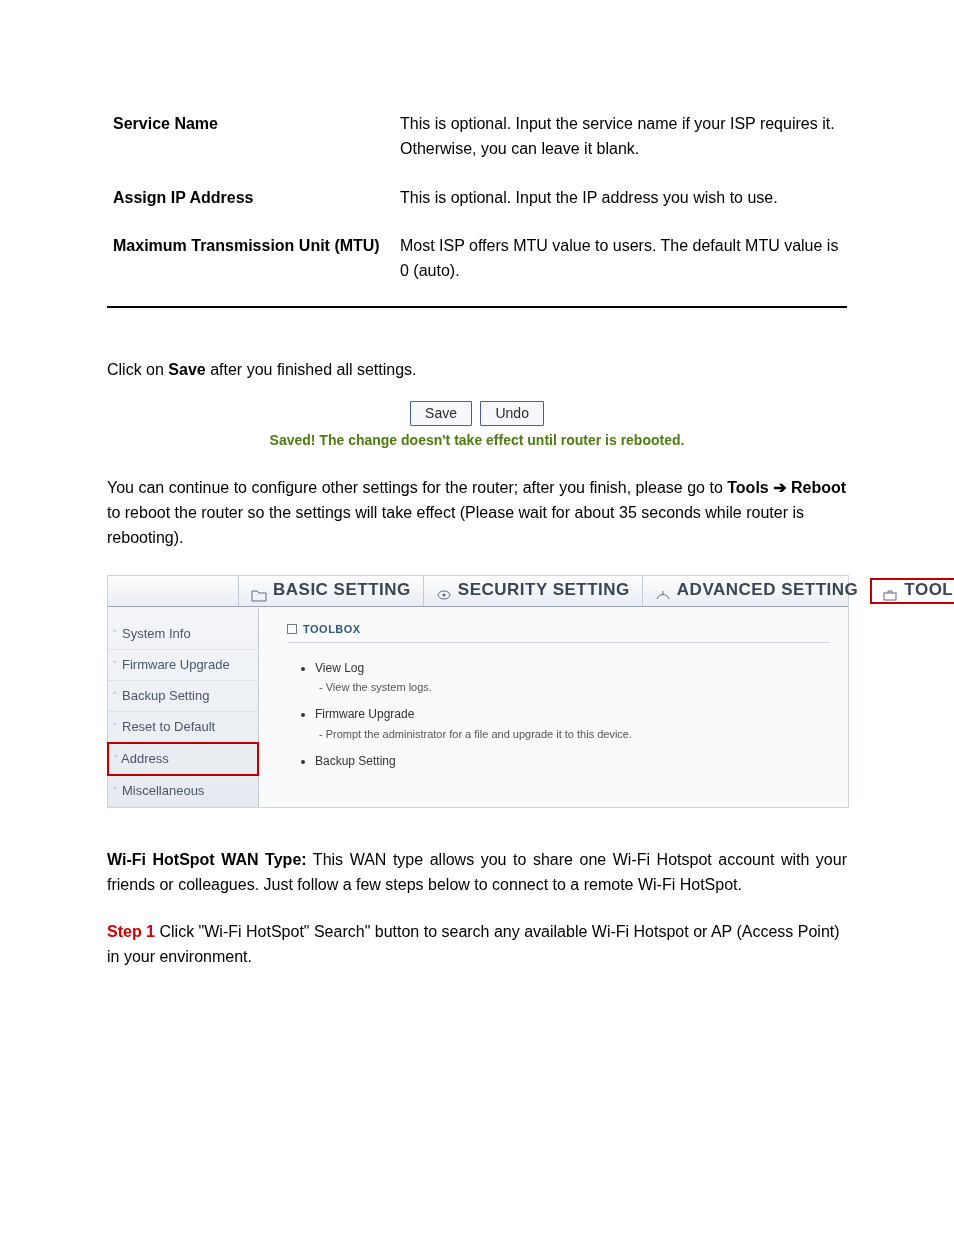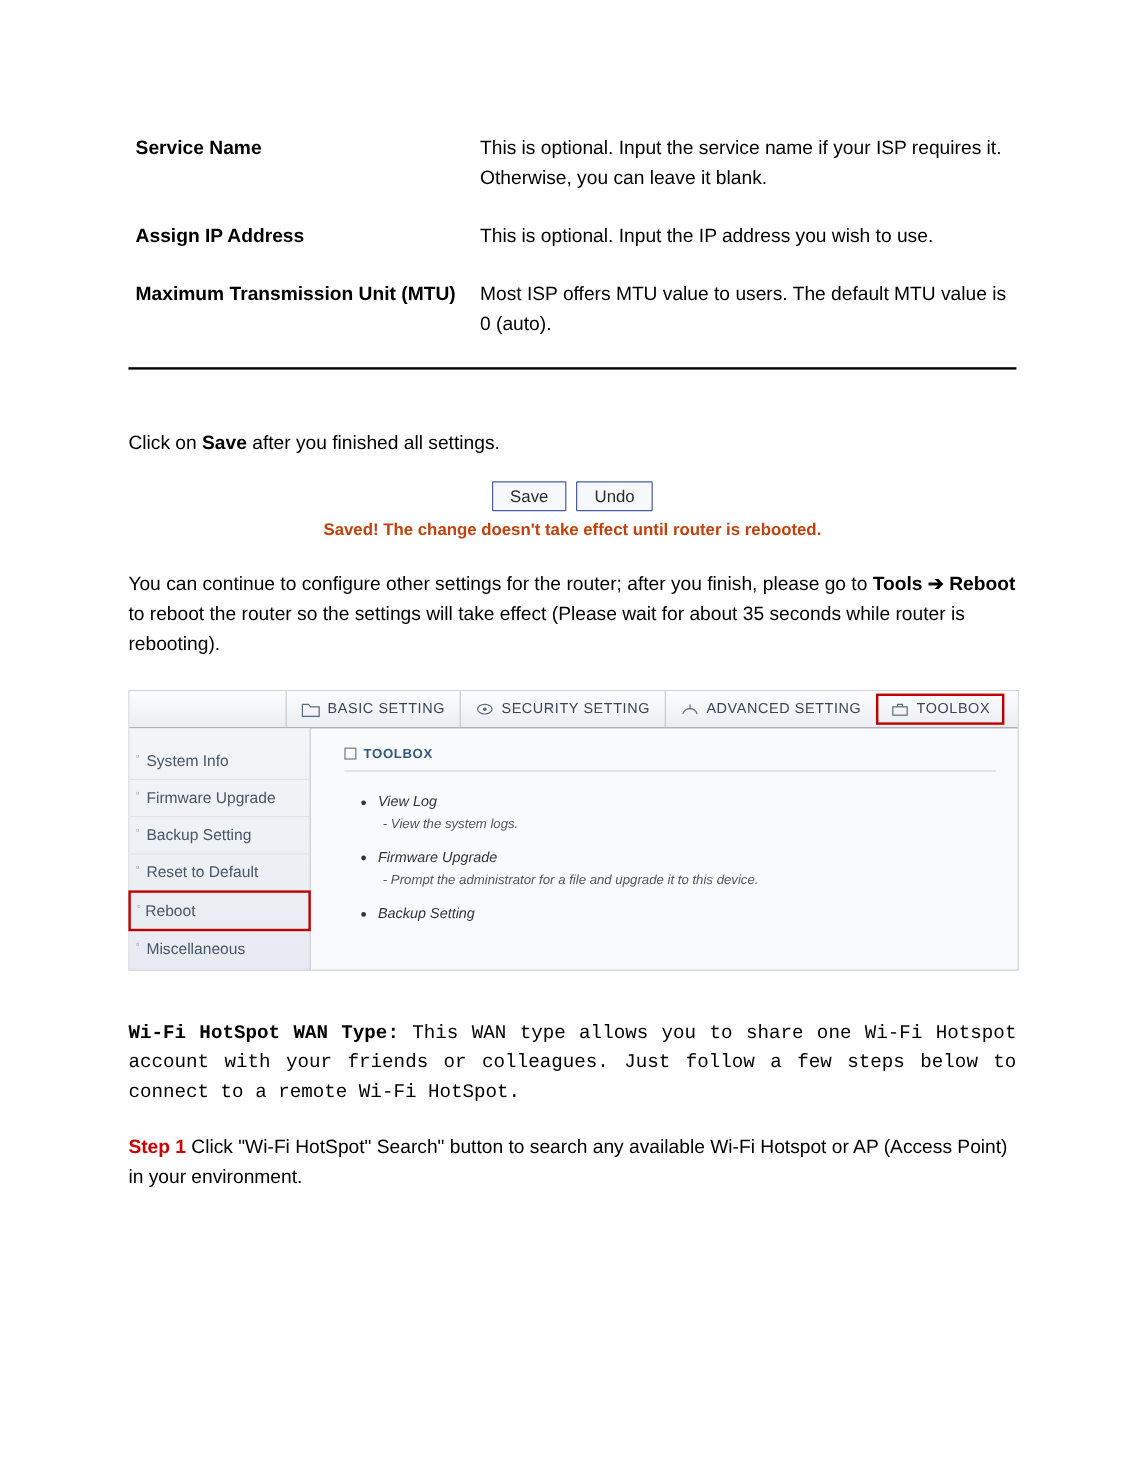--- a/index.html
+++ b/index.html
@@ -37,21 +37,21 @@
     border: 1px solid #4a5da0;
     background: #f6f8fb;
     color: #2a2a2a;
     font-size: 14px;
     padding: 1px 14px;
     margin: 0 2px;
     border-radius: 1px;
   }
   .saved-msg {
     text-align: center;
-    color: #c2410c;
+    color: #4d7c0f;
     font-weight: bold;
     font-size: 14px;
     margin-bottom: 24px;
   }
 
   
   .shot {
     width: 100%;
     border: 1px solid #cfd4da;
     background: #f9fafb;
@@ -65,24 +65,24 @@
     border-bottom: 1px solid #9aa4b0;
     background: linear-gradient(#fdfdfe, #e9edf2);
     height: 30px;
   }
   .shot .tabs .spacer { flex: 0 0 130px; }
   .shot .tab {
     display: flex;
     align-items: center;
     gap: 6px;
     padding: 0 12px;
-    font-size: 12px;
+    font-size: 17px;
     letter-spacing: .5px;
     color: #3a4656;
-    font-weight: normal;
+    font-weight: bold;
     border-left: 1px solid #c4cad3;
     white-space: nowrap;
   }
   .shot .tab .ic {
     width: 16px; height: 14px; display: inline-block;
   }
   .shot .tab.toolbox {
     border: 2px solid #c00000;
     margin: 2px 0;
     padding: 0 10px;
@@ -129,29 +129,29 @@
     border: 1px solid #6e7a8a; margin-right: 6px;
     vertical-align: middle; position: relative; top: -1px;
   }
   .shot ul.feat {
     list-style: disc;
     padding-left: 28px;
     margin: 0;
     font-size: 12px;
     color: #333;
   }
-  .shot ul.feat li { margin: 3px 0; font-style: italic; }
+  .shot ul.feat li { margin: 3px 0; }
   .shot ul.feat li .desc {
     display: block;
     font-size: 11px;
     color: #555;
     padding: 2px 0 6px 4px;
   }
 
-  .justify { text-align: justify; font-family: Liberation Mono, monospace; }
+  .justify { text-align: justify; }
   .step-red { color: #d00000; font-weight: bold; margin-top: 17px; }
 
   .pnum { text-align: center; font-size: 14px; margin-top: 70px; }
 </style>
 </head>
 <body>
 
 <div class="page">
 
   <table class="def">
@@ -226,21 +226,21 @@
       </div>
       <div class="spacer-right"></div>
     </div>
 
     <div class="body">
       <div class="side">
         <div class="item">System Info</div>
         <div class="item">Firmware Upgrade</div>
         <div class="item">Backup Setting</div>
         <div class="item">Reset to Default</div>
-        <div class="item reboot">Reboot</div>
+        <div class="item reboot">Address</div>
         <div class="item">Miscellaneous</div>
       </div>
 
       <div class="main">
         <div class="panel-title">
           <span class="sq"></span><span>TOOLBOX</span>
         </div>
         <ul class="feat">
           <li>
             <span>View Log</span>

